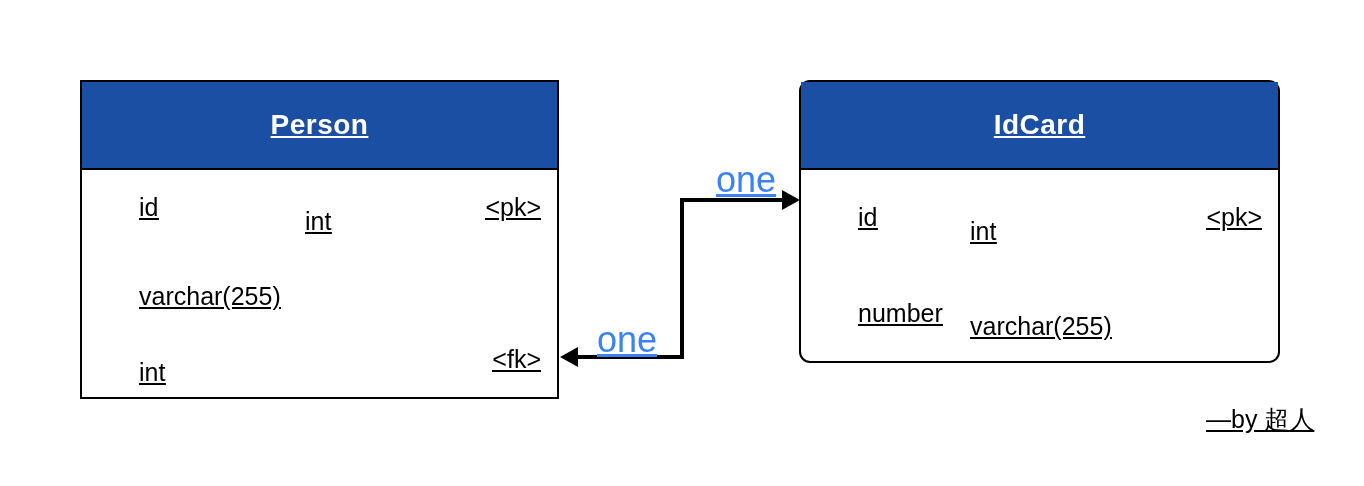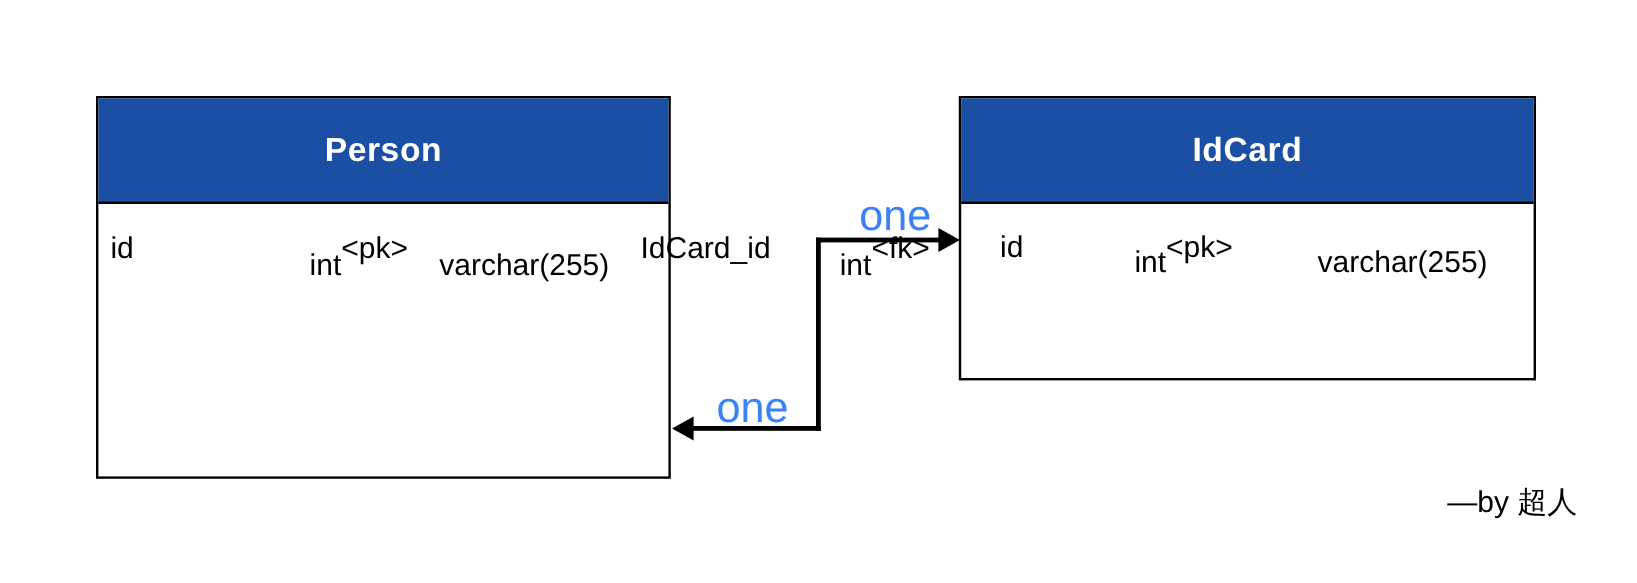--- a/index.html
+++ b/index.html
@@ -1,15 +1,15 @@
 <!DOCTYPE html>
 <html style="--header-bg: #1b4fa3; --header-text: #ffffff; --border: #000000; --line: #000000; --bg: #ffffff;"><head>
 <meta charset="utf-8">
 <style>
-  * { margin: 0; padding: 0; box-sizing: border-box; }
+  * { margin: 0; padding: 0; box-sizing: border-box; text-decoration: underline; }
   html, body { background: #ffffff; }
   body {
     font-family: "Liberation Sans", "DejaVu Sans", sans-serif;
     color: #000000;
   }
   .canvas {
     position: relative;
     width: 1364px;
     height: 486px;
     background: var(--bg, #ffffff);
@@ -18,35 +18,35 @@
 
   
   .er-table {
     position: absolute;
     border: 2px solid var(--border, #000000);
     background: #ffffff;
     display: flex;
     flex-direction: column;
   }
   .er-table.person { left: 80px;  top: 80px; width: 479px; height: 319px; }
-  .er-table.idcard { left: 799px; top: 80px; width: 481px; height: 237px; }
+  .er-table.idcard { left: 799px; top: 80px; width: 481px; height: 283px; border-radius: 11px; }
 
   .er-header {
     flex: 0 0 88px;
     background: var(--header-bg, #1b4fa3);
     color: var(--header-text, #ffffff);
     border-bottom: 2px solid var(--border, #000000);
     font-size: 28px;
     font-weight: bold;
     display: flex;
     align-items: center;
     justify-content: center;
     letter-spacing: 0.5px;
   }
-  .er-body { flex: 1 1 auto; display: flex; flex-direction: row; justify-content: space-around; }
+  .er-body { flex: 1 1 auto; display: flex; flex-direction: column; justify-content: space-around; padding-left: 47px; }
   .er-row {
     display: flex;
     align-items: center;
     font-size: 25px;
     padding: 0 16px 0 10px;
   }
   .person .er-row { height: 75px; }
   .idcard .er-row { height: 72px; }
   .col-name  { flex: 0 0 auto; }
   .person .col-name { width: 166px; }
@@ -106,36 +106,36 @@
       <div class="er-row">
         <span class="col-name">id</span>
         <span class="col-type">int</span>
         <span class="col-key">&lt;pk&gt;</span>
       </div>
       <div class="er-row">
         <span class="col-type">varchar(255)</span>
         <span class="col-key"></span>
       </div>
       <div class="er-row">
-        <span class="col-name">IdCard_id</span>
         <span class="col-type">int</span>
         <span class="col-key">&lt;fk&gt;</span>
       </div>
     </div>
   </div>
 
   <div class="er-table idcard">
     <div class="er-header">IdCard</div>
     <div class="er-body">
       <div class="er-row">
         <span class="col-name">id</span>
         <span class="col-type">int</span>
         <span class="col-key">&lt;pk&gt;</span>
       </div>
       <div class="er-row">
+        <span class="col-name">number</span>
         <span class="col-type">varchar(255)</span>
         <span class="col-key"></span>
       </div>
     </div>
   </div>
 
   <div class="conn-seg seg-h-top"></div>
   <div class="conn-seg seg-v"></div>
   <div class="conn-seg seg-h-bottom"></div>
   <div class="arrow arrow-right"></div>

